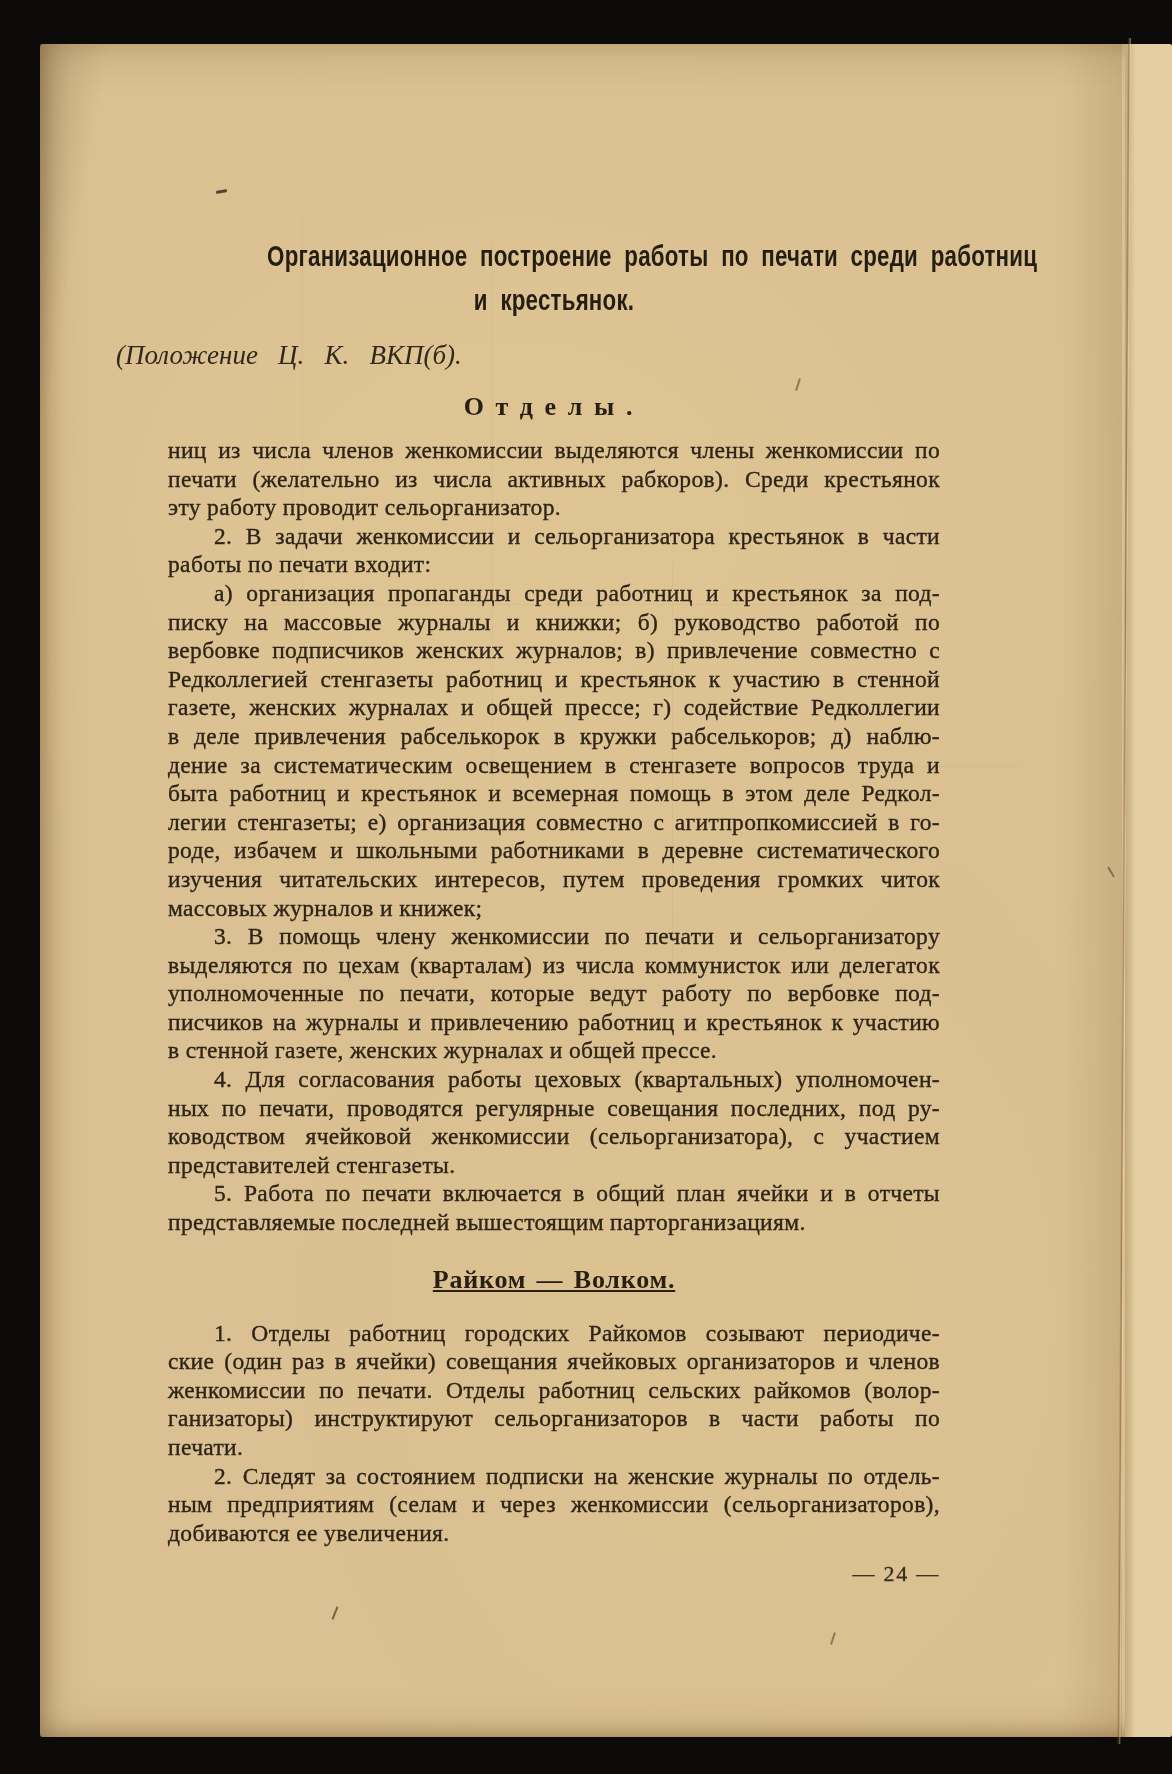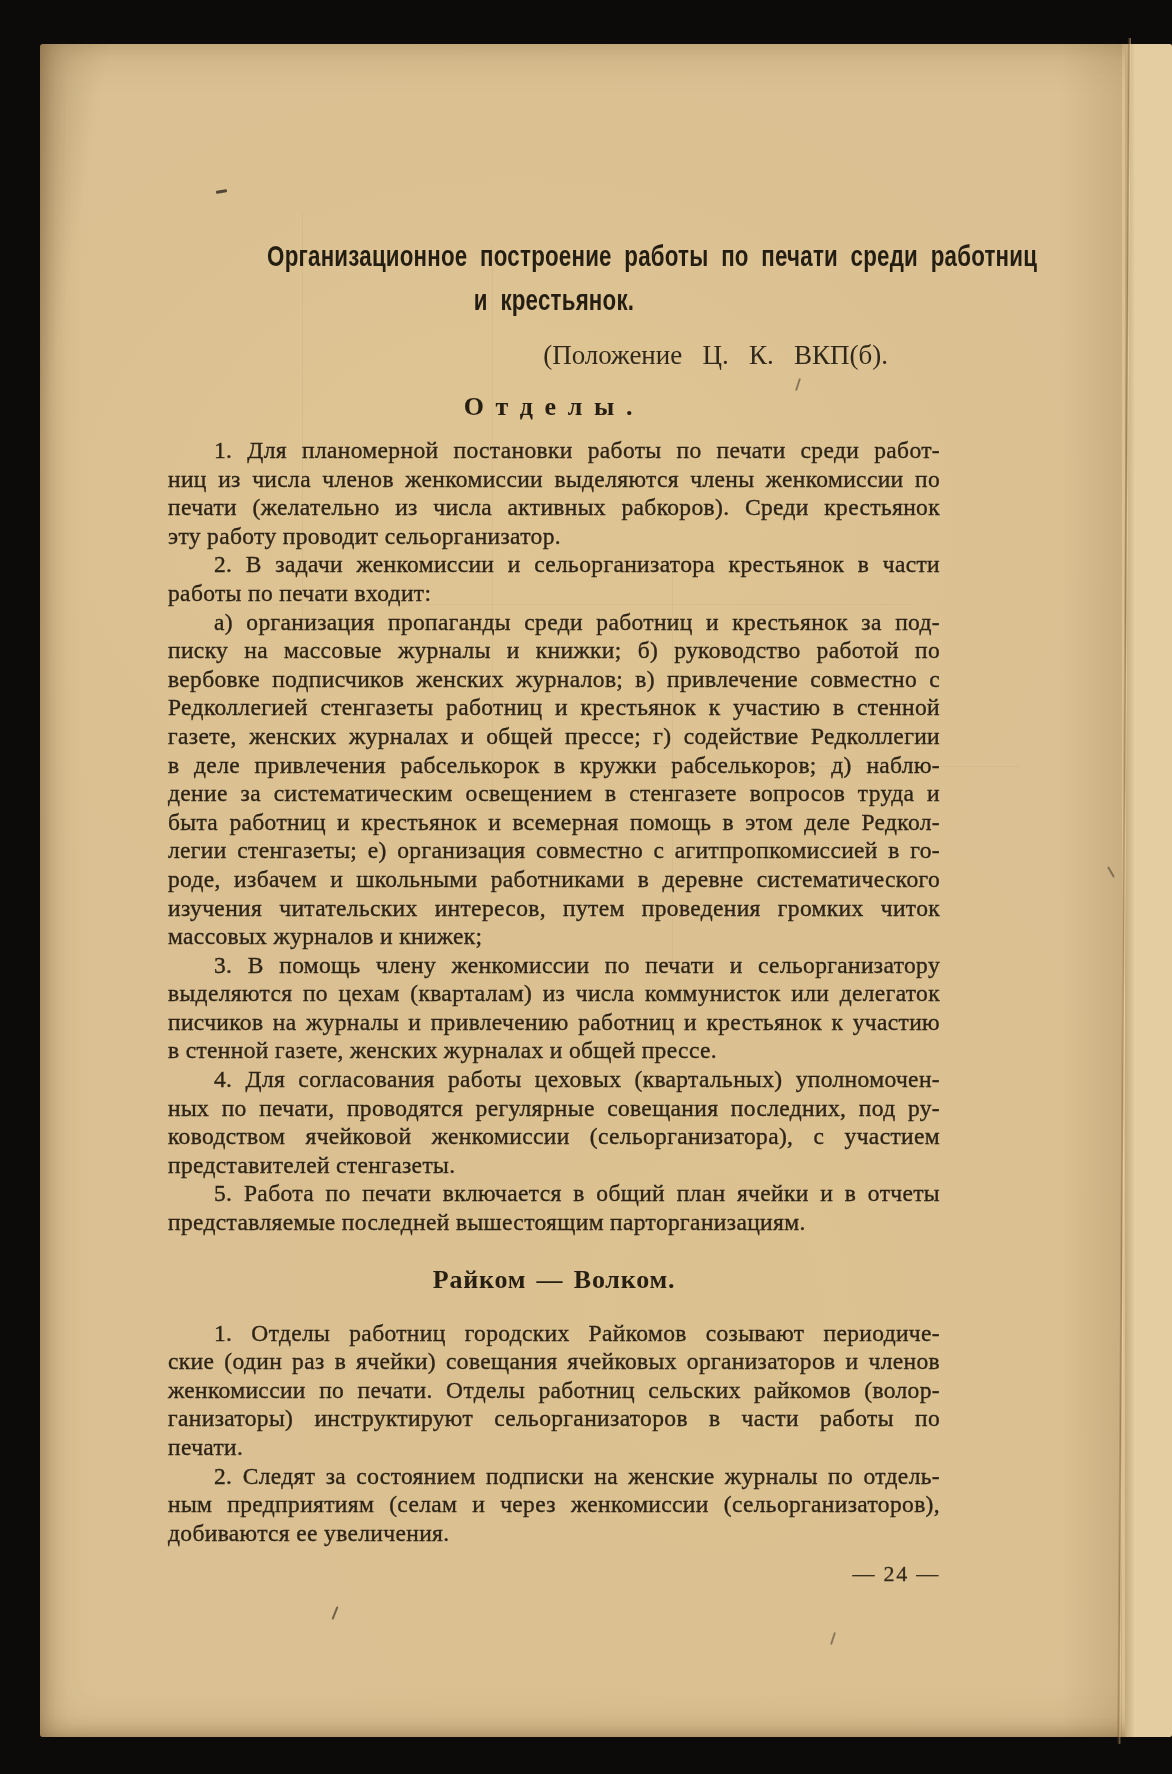--- a/index.html
+++ b/index.html
@@ -45,31 +45,31 @@
     margin:190px 0 0 0;padding:0;
     font-family:"Liberation Sans", sans-serif;
     font-weight:700;font-size:30px;line-height:44px;
     text-align:center;white-space:nowrap;
     word-spacing:.28em;letter-spacing:.01em;
     color:#241d12;
     transform-origin:50% 0;
   }
   .subtitle{
     margin-top:16px;
-    font-size:27px;line-height:34px;
-    text-align:right;word-spacing:.5em;
+    font-style:italic;font-size:27px;line-height:34px;
+    text-align:left;word-spacing:.5em;
     transform:translateX(-52px);
     color:#30281a;
   }
   #sections section h2{
     margin:0;padding:0;text-align:center;
     font-size:26px;line-height:32px;font-weight:700;color:#271f12;
   }
   #sections section:nth-child(1) h2{margin:19px 0 13px;letter-spacing:.45em;}
-  #sections section:nth-child(2) h2{margin:27px 0 23px;word-spacing:.12em;letter-spacing:.03em;}
+  #sections section:nth-child(2) h2{margin:27px 0 23px;word-spacing:.12em;letter-spacing:.03em;text-decoration:underline;}
   .para{margin:0;}
   .line{
     font-size:23.5px;line-height:28.6px;
     text-align:justify;text-align-last:justify;
     letter-spacing:.015em;
     -webkit-text-stroke:.35px #2d2417;
   }
   .line.first{padding-left:46px;}
   .line.last{text-align-last:left;}
   .page-number{
@@ -105,21 +105,20 @@
       <div>Организационное построение работы по печати среди работниц</div>
       <div>и крестьянок.</div>
     </h1>
 
     <div class="subtitle">(Положение Ц. К. ВКП(б).</div>
 
     <main id="sections">
         <section>
           <h2>Отделы.</h2>
           <div class="para">
-            <div class="line first">1. Для планомерной постановки работы по печати среди работ-</div>
             <div class="line">ниц из числа членов женкомиссии выделяются члены женкомиссии по</div>
             <div class="line">печати (желательно из числа активных рабкоров). Среди крестьянок</div>
             <div class="line last">эту работу проводит сельорганизатор.</div>
           </div>
           <div class="para">
             <div class="line first">2. В задачи женкомиссии и сельорганизатора крестьянок в части</div>
             <div class="line last">работы по печати входит:</div>
           </div>
           <div class="para">
             <div class="line first">а) организация пропаганды среди работниц и крестьянок за под-</div>
@@ -131,20 +130,21 @@
             <div class="line">дение за систематическим освещением в стенгазете вопросов труда и</div>
             <div class="line">быта работниц и крестьянок и всемерная помощь в этом деле Редкол-</div>
             <div class="line">легии стенгазеты; е) организация совместно с агитпропкомиссией в го-</div>
             <div class="line">роде, избачем и школьными работниками в деревне систематического</div>
             <div class="line">изучения читательских интересов, путем проведения громких читок</div>
             <div class="line last">массовых журналов и книжек;</div>
           </div>
           <div class="para">
             <div class="line first">3. В помощь члену женкомиссии по печати и сельорганизатору</div>
             <div class="line">выделяются по цехам (кварталам) из числа коммунисток или делегаток</div>
+            <div class="line">уполномоченные по печати, которые ведут работу по вербовке под-</div>
             <div class="line">писчиков на журналы и привлечению работниц и крестьянок к участию</div>
             <div class="line last">в стенной газете, женских журналах и общей прессе.</div>
           </div>
           <div class="para">
             <div class="line first">4. Для согласования работы цеховых (квартальных) уполномочен-</div>
             <div class="line">ных по печати, проводятся регулярные совещания последних, под ру-</div>
             <div class="line">ководством ячейковой женкомиссии (сельорганизатора), с участием</div>
             <div class="line last">представителей стенгазеты.</div>
           </div>
           <div class="para">

